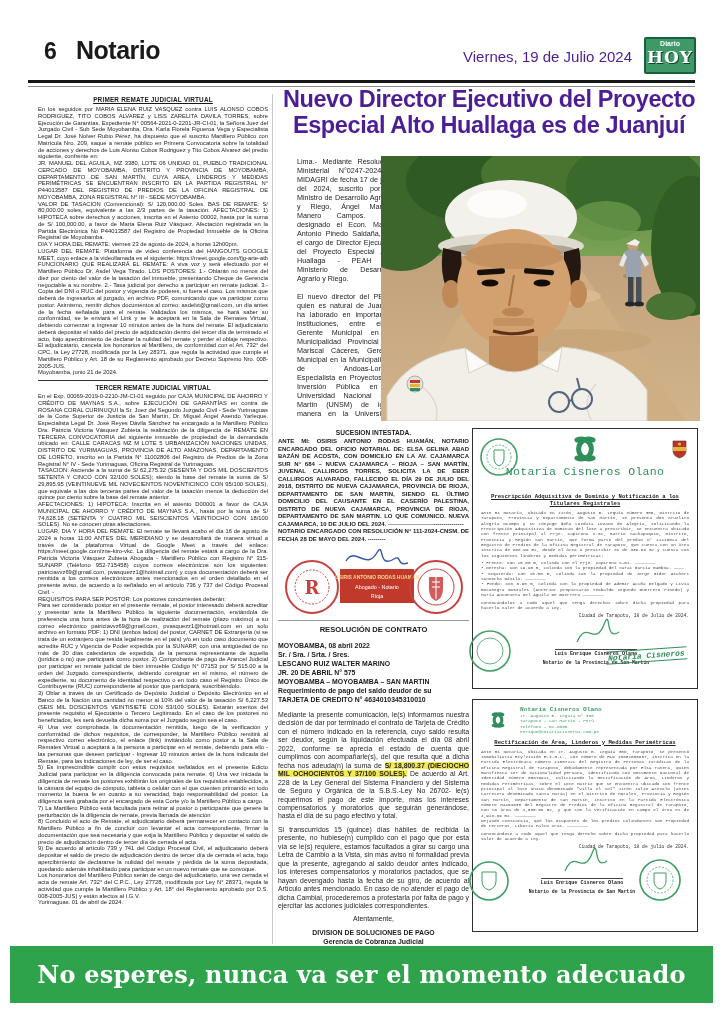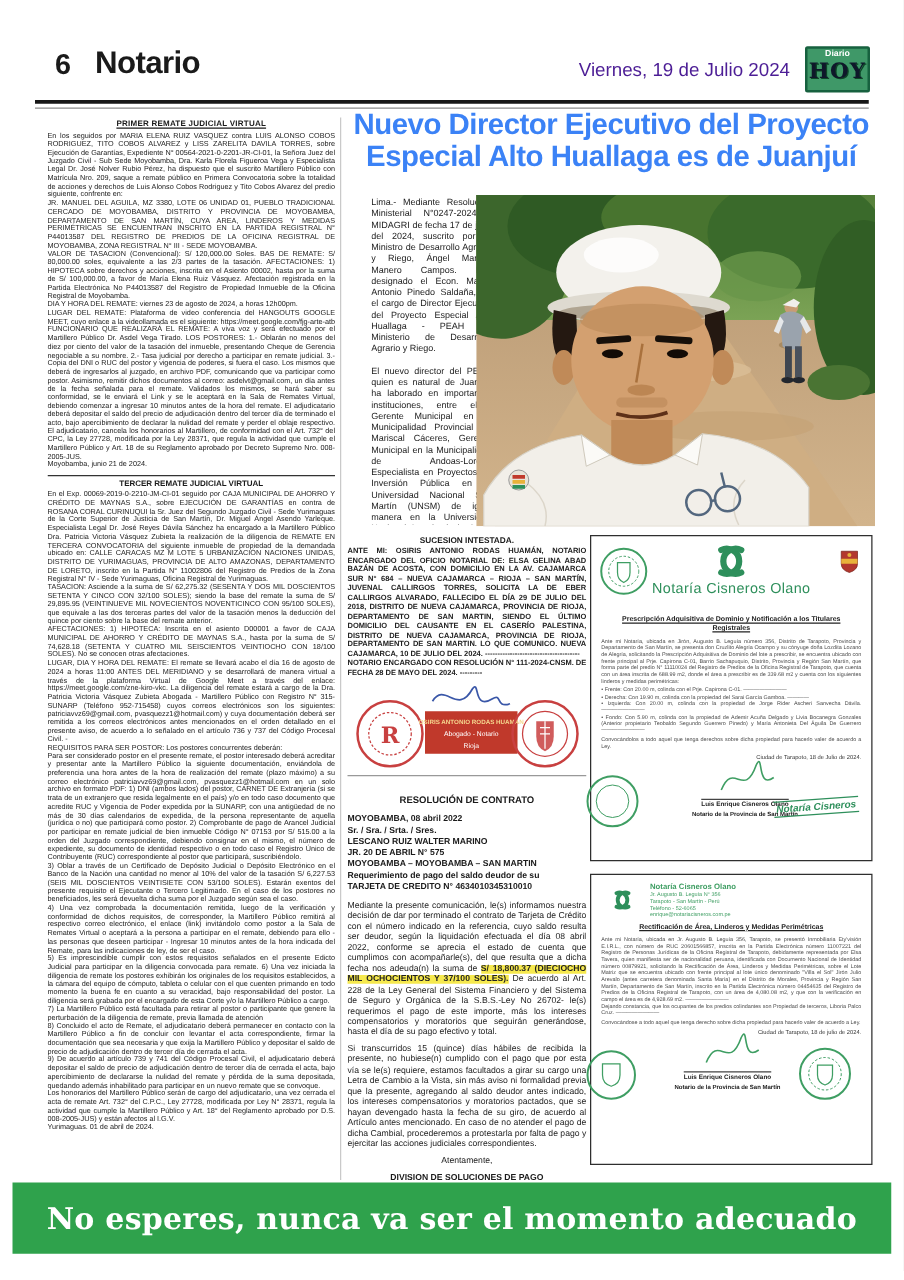--- a/index.html
+++ b/index.html
@@ -7,60 +7,60 @@
         font-family:"Liberation Sans",sans-serif;color:#1a1a1a;margin:0 auto;}
   .abs{position:absolute;}
 
   
   #page-num{left:44px;top:38px;font-size:23px;font-weight:bold;letter-spacing:-1px;}
   #section-title{left:76px;top:36px;font-size:25px;font-weight:bold;letter-spacing:-0.5px;}
   #date-line{left:410px;top:48px;width:222px;text-align:right;font-size:15px;color:#4c1d95;}
   #logo{left:644px;top:37px;width:52px;height:37px;background:#3f9868;border:2px solid #17613f;
         box-sizing:border-box;text-align:center;border-radius:2px;}
   #logo .top{font-size:7px;color:#fff;font-weight:bold;line-height:9px;font-family:Liberation Sans, sans-serif;}
-  #logo .main{font-size:17px;color:#0f172a;font-weight:bold;line-height:18px;font-family:"DejaVu Serif",serif;
+  #logo .main{font-size:17px;color:#ffffff;font-weight:bold;line-height:18px;font-family:"DejaVu Serif",serif;
         letter-spacing:1px;text-shadow:1px 1px 0 #0d4527;}
   #rule-thick{left:28px;top:80px;width:667px;height:3px;background:#161616;}
   #rule-thin{left:28px;top:86px;width:667px;height:1px;background:#8a8a8a;}
   #col-divider{left:272px;top:94px;width:1px;height:850px;background:#c9c9c9;}
 
   
   #col-left{left:38px;top:94px;width:230px;height:858px;overflow:hidden;}
   .legal-title{font-size:6.4px;font-weight:bold;text-align:center;text-decoration:underline;
         margin:2px 0 3px 0;letter-spacing:0.2px;}
   .legal-title2{font-size:6.4px;font-weight:bold;text-align:center;margin:3px 0 2px 0;}
   .legal-body{font-size:5.8px;line-height:6.75px;text-align:justify;white-space:pre-wrap;color:#222;}
   .sep-line{border-top:1px solid #333;margin:4px 0 2px 0;}
 
   
   #headline{left:276px;top:86px;width:426px;margin:0;font-size:23.5px;line-height:26px;
-        font-weight:bold;text-align:center;letter-spacing:-0.4px;color:#3b82f6;}
+        font-weight:bold;text-align:center;letter-spacing:-0.4px;color:#4c1d95;}
   #article-body{left:279px;top:157px;width:96px;height:263px;overflow:hidden;font-size:7.2px;
         line-height:9px;text-align:justify;white-space:pre-wrap;color:#1c1c1c;margin-left:18px;}
   #photo{left:381px;top:156px;width:319px;height:265px;display:block;}
 
   
   #sucesion{left:278px;top:429px;width:191px;}
   #sucesion .s-title{font-size:6.6px;font-weight:bold;text-align:center;margin-bottom:2px;}
   #sucesion .s-body{font-size:6px;line-height:7.5px;font-weight:bold;text-align:justify;
         white-space:pre-wrap;color:#222;}
   #sucesion-stamps{display:block;margin:4px auto 0 auto;}
 
   
-  #resolucion{left:278px;top:620px;width:191px;border-top:1px solid #999;padding-top:14px;}
+  #resolucion{left:278px;top:620px;width:191px;border-top:1px solid #999;padding-top:4px;}
   #resolucion .r-title{font-size:7.6px;font-weight:bold;text-align:center;margin-bottom:7px;}
   #resolucion .r-line{font-size:6.9px;font-weight:bold;line-height:9px;}
   #resolucion .r-body{font-size:6.9px;line-height:8.45px;text-align:justify;margin-top:7px;color:#1e1e1e;}
   #resolucion .hl{font-weight:bold;background:#f6e94e;}
   #resolucion .r-closing{text-align:center;font-size:6.9px;margin-top:5px;}
   #resolucion .r-sign{text-align:center;font-size:6.9px;font-weight:bold;margin-top:6px;line-height:9px;}
 
   
   .nbox{background:#fff;border:1.5px solid #2e2e2e;box-sizing:border-box;padding:6px 8px;
-        font-family:Liberation Sans, sans-serif;}
+        font-family:Liberation Mono, monospace;}
   #nbox1{left:472px;top:428px;width:226px;height:261px;}
   #nbox2{left:472px;top:699px;width:226px;height:233px;}
   .nbox .brand{color:#2e8f5b;font-size:11.5px;text-align:center;letter-spacing:0.3px;}
   .nbox .n-title{font-size:5.6px;font-weight:bold;text-decoration:underline;text-align:center;
         margin:4px 6px 3px 6px;color:#222;line-height:7px;}
   .nbox .n-body{font-size:4.35px;line-height:5.35px;text-align:justify;color:#4a4a4a;white-space:pre-wrap;}
   .nbox .n-date{font-size:4.6px;text-align:right;margin-top:3px;color:#333;}
   .nbox .sig-name{font-size:5.1px;font-weight:bold;text-align:center;border-top:1px solid #444;
         display:inline-block;padding-top:1px;color:#222;line-height:6px;}
   .nbox .sig-title{font-size:4.8px;font-weight:bold;text-align:center;color:#222;line-height:6px;}

